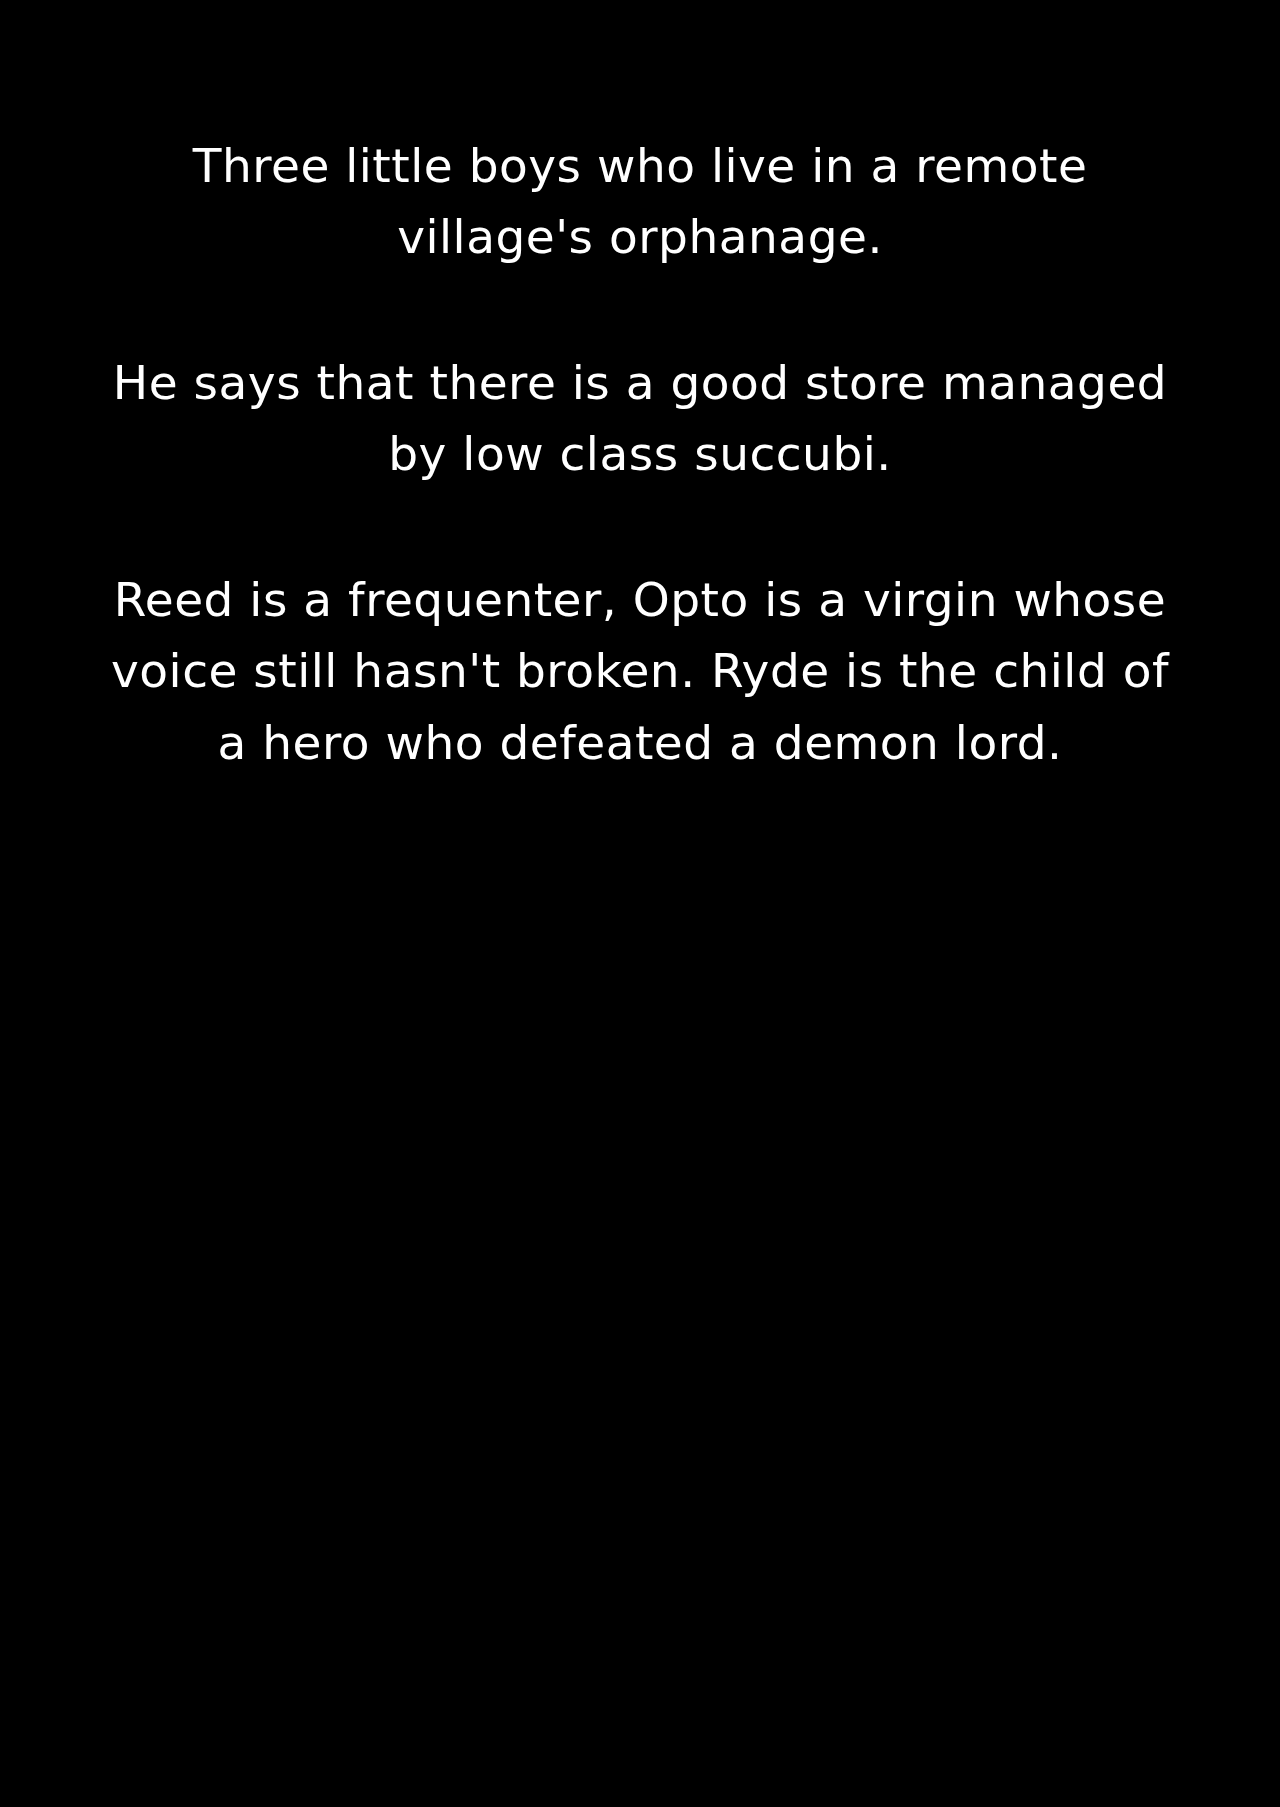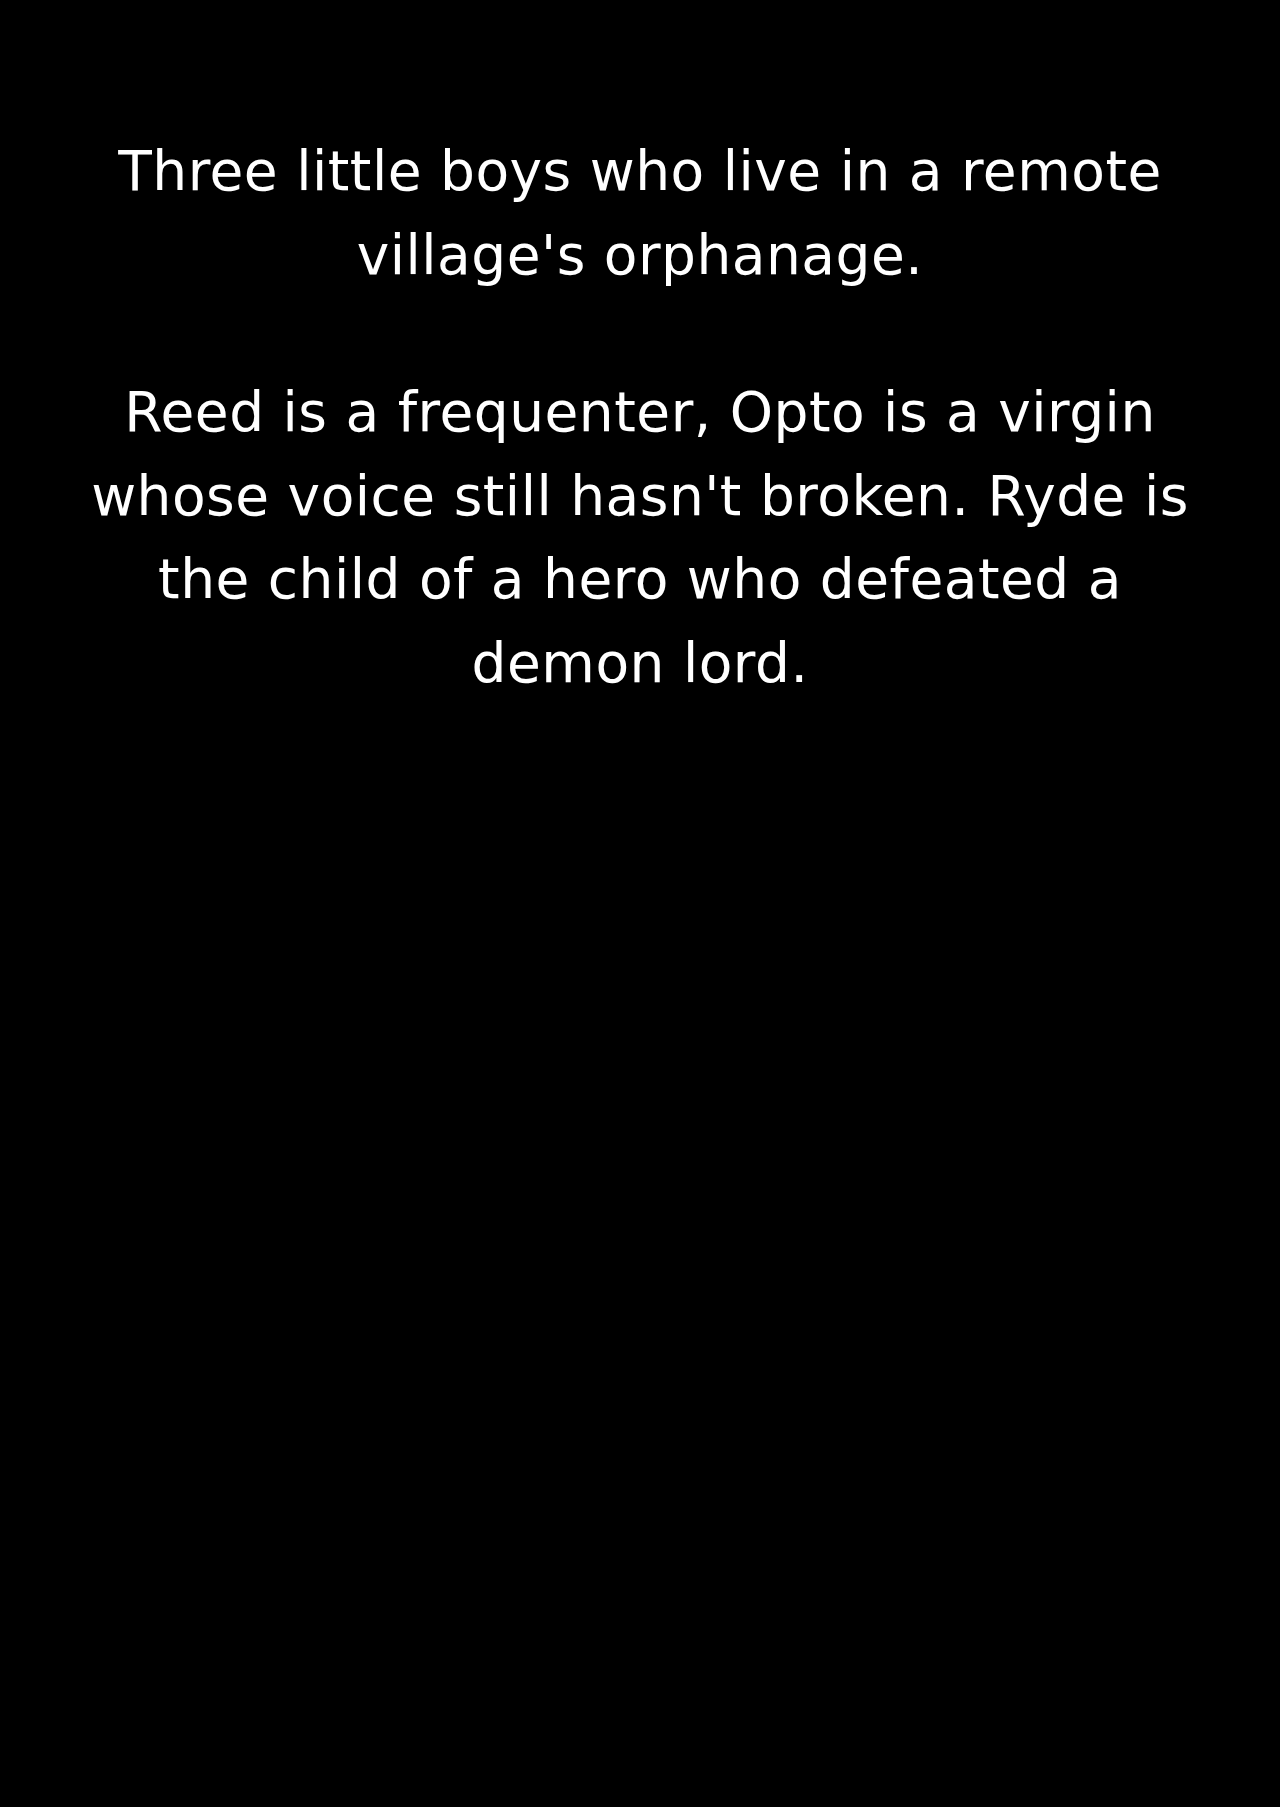--- a/index.html
+++ b/index.html
@@ -22,34 +22,35 @@
     padding: 130px 90px 0 90px;
   }
   .story {
     display: flex;
     flex-direction: column;
     align-items: center;
   }
   .para {
     color: #ffffff;
     font-family: "DejaVu Sans", sans-serif;
-    font-size: 55px;
+    font-size: 47px;
     line-height: 1.52;
     text-align: center;
     letter-spacing: 0.5px;
     max-width: 1110px;
     font-weight: 400;
     margin: 0 0 74px 0;
     text-rendering: optimizeLegibility;
   }
   .para:last-child {
     margin-bottom: 0;
   }
 </style>
 </head>
 <body>
 
 <div class="page">
   <div class="story">
     <p class="para">Three little boys who live in a remote village's orphanage.</p>
+    <p class="para">He says that there is a good store managed by low class succubi.</p>
     <p class="para">Reed is a frequenter, Opto is a virgin whose voice still hasn't broken. Ryde is the child of a hero who defeated a demon lord.</p>
   </div>
 </div>
 
 </body></html>

